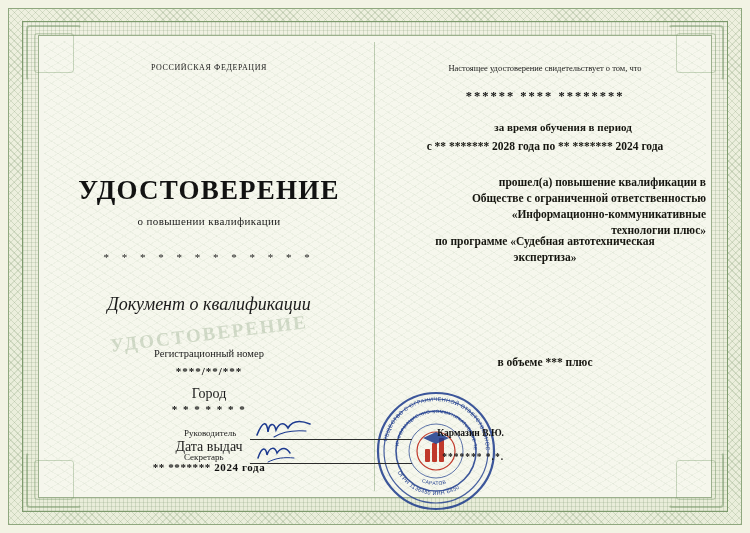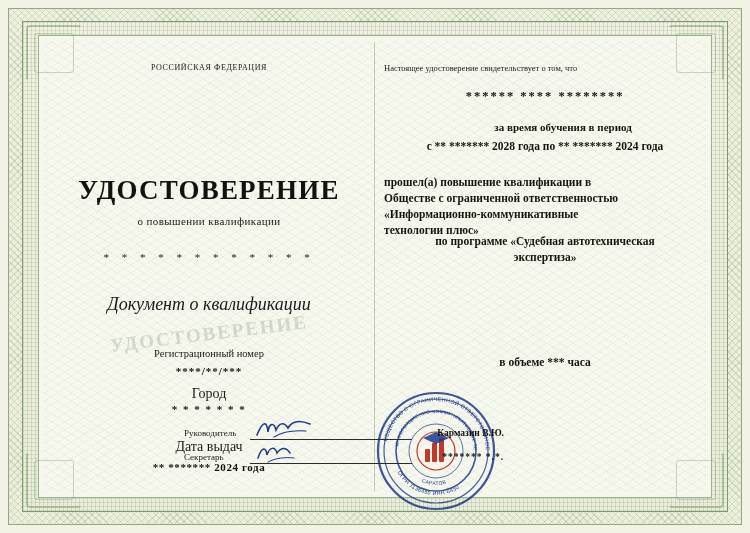--- a/index.html
+++ b/index.html
@@ -229,21 +229,21 @@
     top: 0;
     width: 322px;
     height: 100%;
     color: #15150f;
   }
   .r-intro {
     position: absolute;
     top: 22px;
     left: 0;
     width: 100%;
-    text-align: left;
+    text-align: center;
     font-size: 8.5px;
     color: #20201f;
   }
   .r-name {
     position: absolute;
     top: 48px;
     left: 0;
     width: 100%;
     text-align: center;
     font-size: 12.5px;
@@ -269,21 +269,21 @@
     text-align: center;
     font-size: 11.5px;
     font-weight: bold;
     color: #15150f;
   }
   .r-org {
     position: absolute;
     top: 133px;
     left: 0;
     width: 100%;
-    text-align: left;
+    text-align: right;
     font-size: 11.5px;
     font-weight: bold;
     line-height: 16px;
     color: #15150f;
   }
   .r-program {
     position: absolute;
     top: 192px;
     left: 0;
     width: 100%;
@@ -408,21 +408,21 @@
         <div>Обществе с ограниченной ответственностью</div>
         <div>«Информационно-коммуникативные</div>
         <div>технологии плюс»</div>
       </div>
 
       <div class="r-program">
         <div>по программе «Судебная автотехническая</div>
         <div>экспертиза»</div>
       </div>
 
-      <div class="r-volume">в объеме *** часа</div>
+      <div class="r-volume">в объеме *** плюс</div>
     </div>
 
     <div class="seal">
       <svg viewBox="0 0 124 124" width="124" height="124" aria-hidden="true">
         <defs>
           <path id="outerArcTop" d="M 12,62 A 50,50 0 0 1 112,62"></path>
           <path id="outerArcBottom" d="M 18,62 A 44,44 0 0 0 106,62"></path>
           <path id="midArcTop" d="M 24,62 A 38,38 0 0 1 100,62"></path>
           <path id="midArcBottom" d="M 28,62 A 34,34 0 0 0 96,62"></path>
         </defs>

